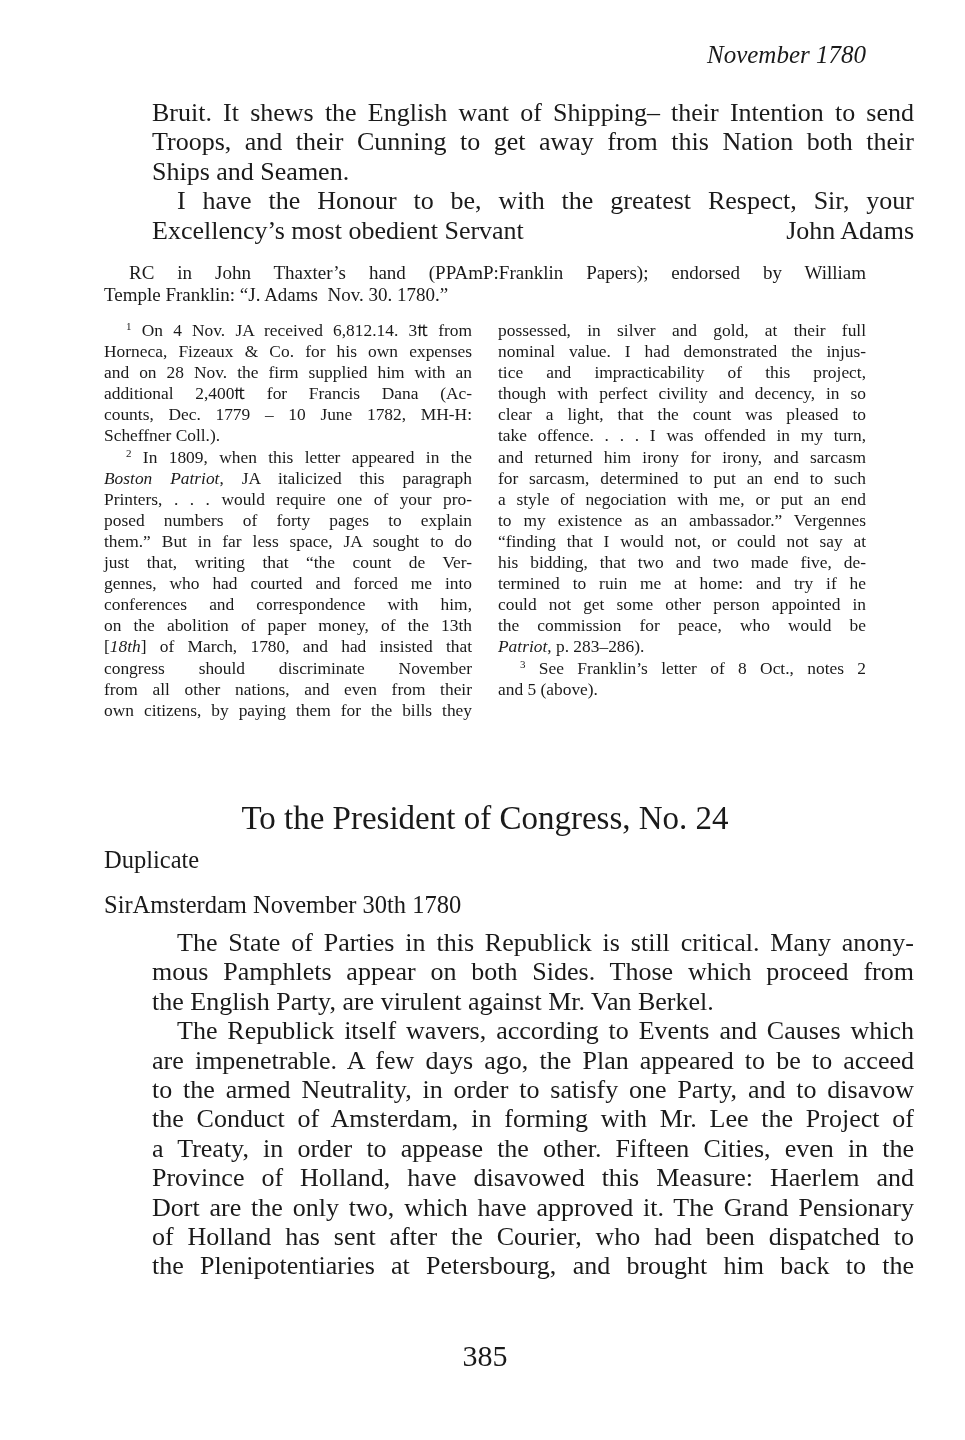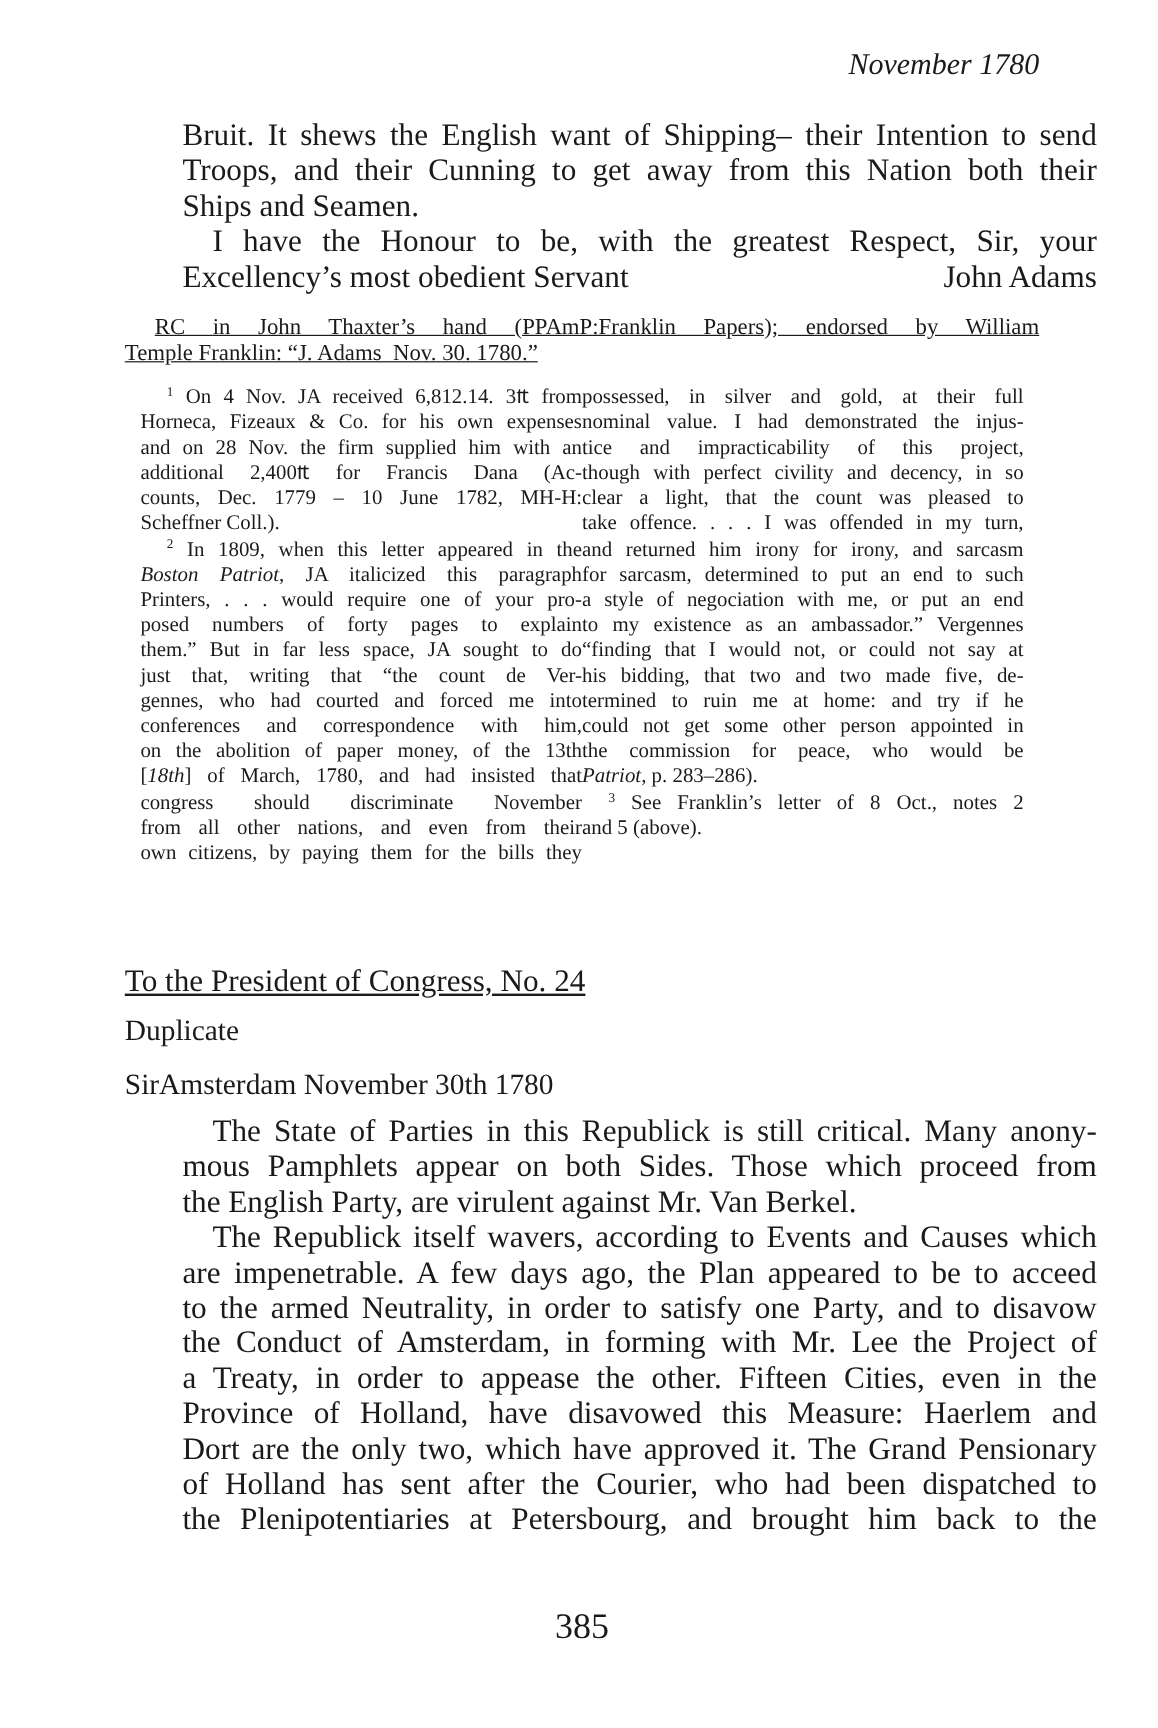--- a/index.html
+++ b/index.html
@@ -7,29 +7,29 @@
          font-family: "Liberation Serif", "DejaVu Serif", serif; color: #1a1a1a; }
   .page { position: absolute; left: 104px; top: 0; width: 762px; }
   .running-head { position: absolute; top: 40px; left: 0; width: 762px; text-align: right;
                   font-style: italic; font-size: 25px; line-height: 30px; }
   .body-block { position: absolute; left: 0; width: 762px; font-size: 26px; line-height: 29.4px; margin-left: 48px; }
   .line { display: block; white-space: nowrap; text-align: justify; text-align-last: justify; height: 29.4px; }
   .line.last { text-align-last: left; }
   .line.indent { padding-left: 25px; }
   .sigline { display: flex; justify-content: space-between; }
   .source-note { position: absolute; left: 0; width: 762px; top: 262px; font-size: 19px; line-height: 21.5px; }
-  .source-note .line { height: 21.5px; text-decoration: underline; }
+  .source-note .line { height: 21.5px; }
   .source-note .line.indent { padding-left: 25px; }
-  .notes { position: absolute; top: 320px; left: 0; width: 762px; display: flex; justify-content: center; }
+  .notes { position: absolute; top: 320px; left: 0; width: 762px; display: flex; justify-content: space-between; }
   .col { width: 368px; font-size: 17.4px; line-height: 21.1px; }
   .col .line { height: 21.1px; }
   .col .line.indent { padding-left: 22px; }
   sup { font-size: 11px; vertical-align: 6px; line-height: 0; }
   i { font-style: italic; }
-  .doc-title { position: absolute; top: 798px; left: 0; width: 762px; text-align: left; font-size: 26px; line-height: 40px; text-decoration: underline; }
+  .doc-title { position: absolute; top: 798px; left: 0; width: 762px; text-align: center; font-size: 33px; line-height: 40px; }
   .dup { position: absolute; top: 845px; left: 0; font-size: 24.5px; line-height: 30px; }
   .salute { position: absolute; top: 890px; left: 0; width: 762px; font-size: 24.5px; line-height: 30px;
             display: flex; justify-content: flex-start; }
   .page-number { position: absolute; top: 1338px; left: 0; width: 762px; text-align: center; font-size: 30px; line-height: 36px; }
 </style>
 </head>
 <body>
 
 <div class="page">
 

